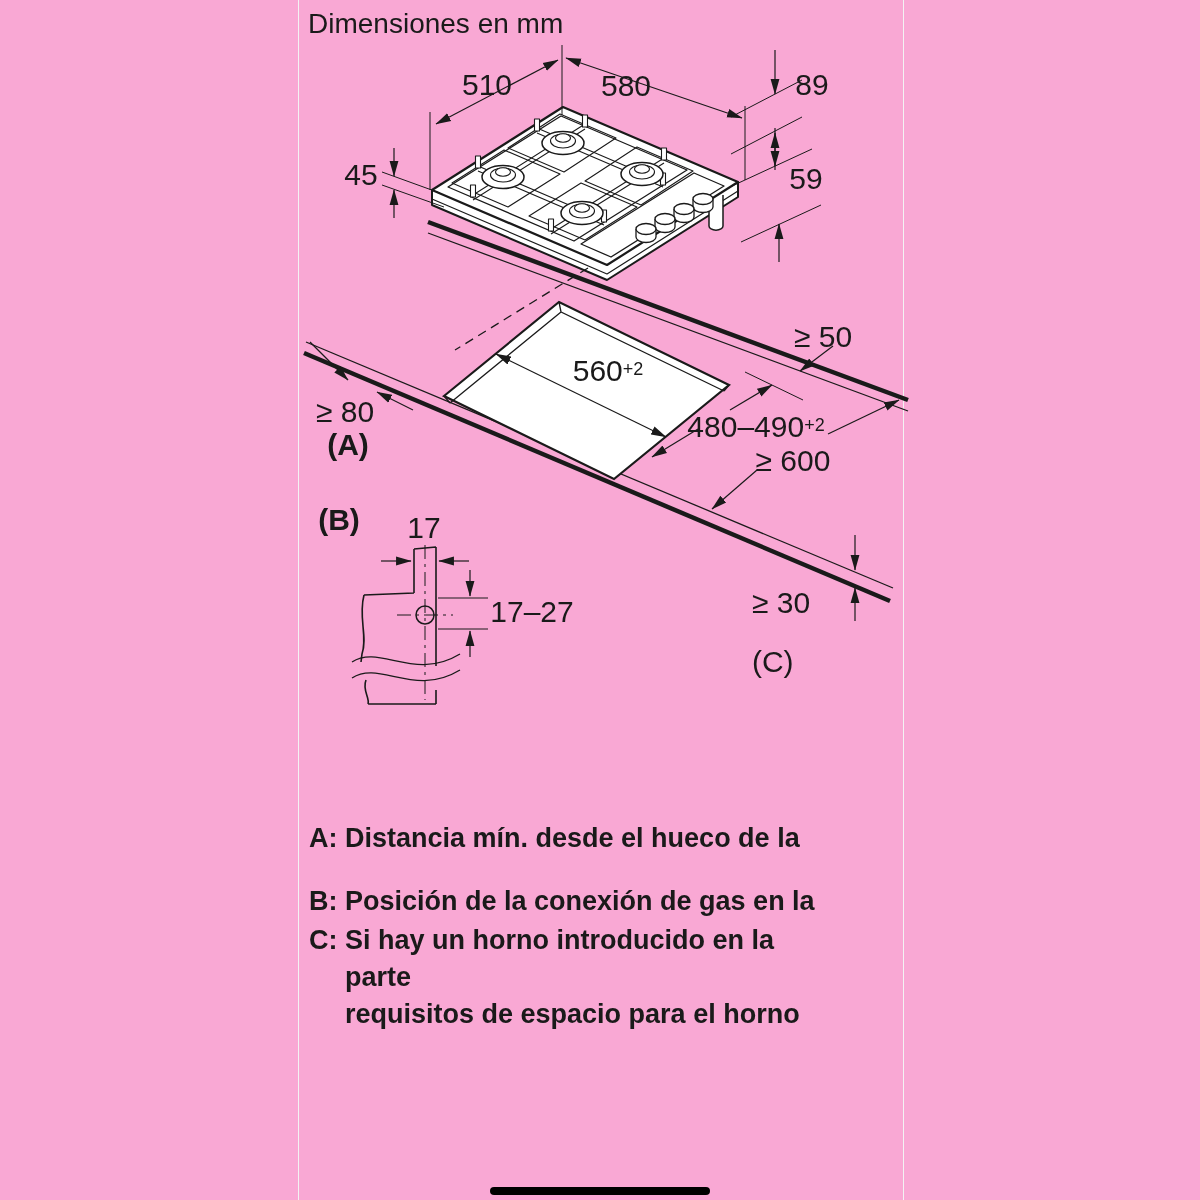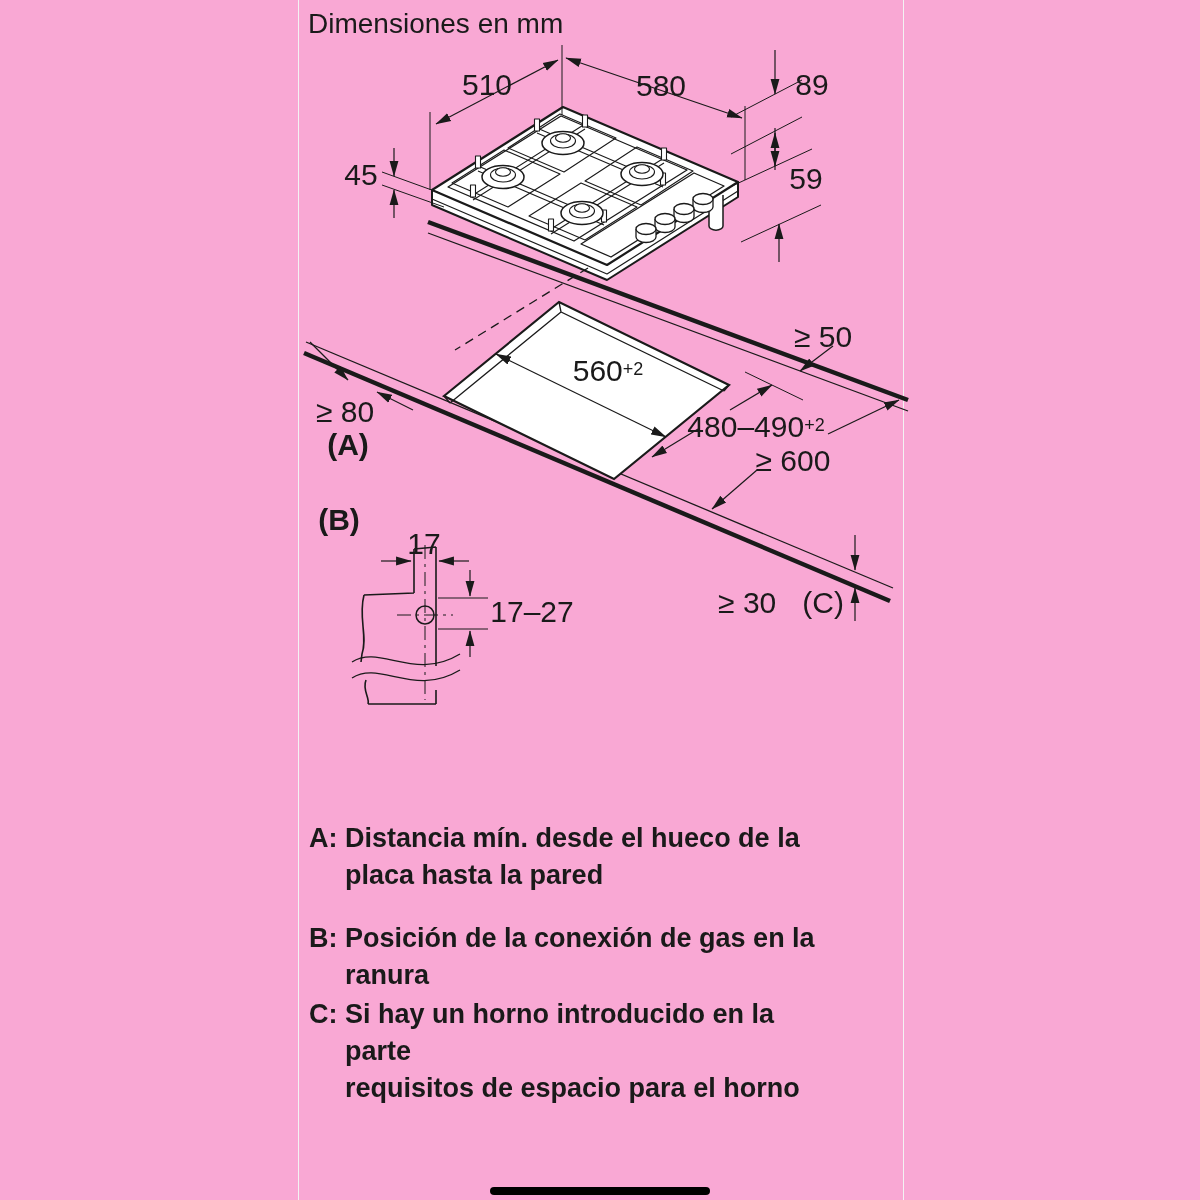--- a/index.html
+++ b/index.html
@@ -3,21 +3,21 @@
 <meta charset="utf-8">
 <style>
   html,body{margin:0;padding:0;background:#fff;}
   #screen{position:relative;width:1200px;height:1200px;background:#f9a8d4;overflow:hidden;
           font-family:"Liberation Sans",sans-serif;color:#1a1a1a;}
   .edge{position:absolute;top:0;bottom:0;width:1px;background:#f3f3f3;}
   .lbl{position:absolute;transform:translateX(-50%);white-space:nowrap;
        font-size:30px;line-height:1.1;color:#1a1a1a;}
   .lbl sup{font-size:18px;vertical-align:6px;letter-spacing:0;}
   .lbl.refletter{font-weight:700;}
-  .row2{display:flex;gap:26px;}
+  .row2{display:flex;gap:26px;flex-direction:column;}
   #title{position:absolute;left:308px;top:8px;font-size:28px;color:#1a1a1a;}
   #diagram-svg{position:absolute;left:0;top:0;}
   #legend{position:absolute;left:309px;top:820px;width:520px;font-size:27px;line-height:37px;}
   .legend-row{display:flex;}
   .legend-key{width:36px;font-weight:700;flex:0 0 36px;}
   .legend-lines{flex:1;font-weight:bold;}
   #legend .b-row{margin-top:26px;}
   #legend .c-row{margin-top:2px;}
   #home-indicator{position:absolute;left:50%;transform:translateX(-50%);top:1187px;
                   width:220px;height:8px;border-radius:4px;background:#000;}
@@ -156,53 +156,51 @@
       <line x1="381" y1="561" x2="411" y2="561" stroke-width="1.2" marker-end="url(#ah)"></line>
       <line x1="469" y1="561" x2="439" y2="561" stroke-width="1.2" marker-end="url(#ah)"></line>
 
       <path d="M438,598 L488,598 M438,629 L488,629" stroke-width="1"></path>
       <line x1="470" y1="570" x2="470" y2="596" stroke-width="1.2" marker-end="url(#ah)"></line>
       <line x1="470" y1="657" x2="470" y2="631" stroke-width="1.2" marker-end="url(#ah)"></line>
     </g>
   </svg>
 
   <div class="lbl" style="left:487px;top:68px">510</div>
-  <div class="lbl" style="left:661px;top:69px">580</div>
+  <div class="lbl" style="left:626px;top:69px">580</div>
   <div class="lbl" style="left:812px;top:68px">89</div>
   <div class="lbl" style="left:806px;top:162px">59</div>
   <div class="lbl" style="left:361px;top:158px">45</div>
 
   <div class="lbl" style="left:823px;top:320px">≥ 50</div>
   <div class="lbl" style="left:608px;top:354px"><span>560</span><sup>+2</sup></div>
   <div class="lbl" style="left:345px;top:395px">≥ 80</div>
   <div class="lbl refletter" style="left:348px;top:428px">(A)</div>
   <div class="lbl" style="left:756px;top:410px"><span>480–490</span><sup>+2</sup></div>
   <div class="lbl" style="left:793px;top:444px">≥ 600</div>
 
   <div class="lbl refletter" style="left:339px;top:503px">(B)</div>
-  <div class="lbl" style="left:424px;top:527px">17</div>
+  <div class="lbl" style="left:424px;top:511px">17</div>
   <div class="lbl" style="left:532px;top:595px">17–27</div>
   <div class="lbl row2" style="left:781px;top:586px">
     <span>≥ 30</span>
     <span class="refletter">(C)</span>
   </div>
 
   <div id="legend">
     <div class="legend-row">
       <div class="legend-key">A:</div>
       <div class="legend-lines">
         <div>Distancia mín. desde el hueco de la</div>
-        <div>placa hasta la pared</div>
       </div>
     </div>
     <div class="legend-row b-row">
       <div class="legend-key">B:</div>
       <div class="legend-lines">
         <div>Posición de la conexión de gas en la</div>
-        <div>ranura</div>
       </div>
     </div>
     <div class="legend-row c-row">
       <div class="legend-key">C:</div>
       <div class="legend-lines">
         <div>Si hay un horno introducido en la parte</div>
         <div>requisitos de espacio para el horno</div>
       </div>
     </div>
   </div>

